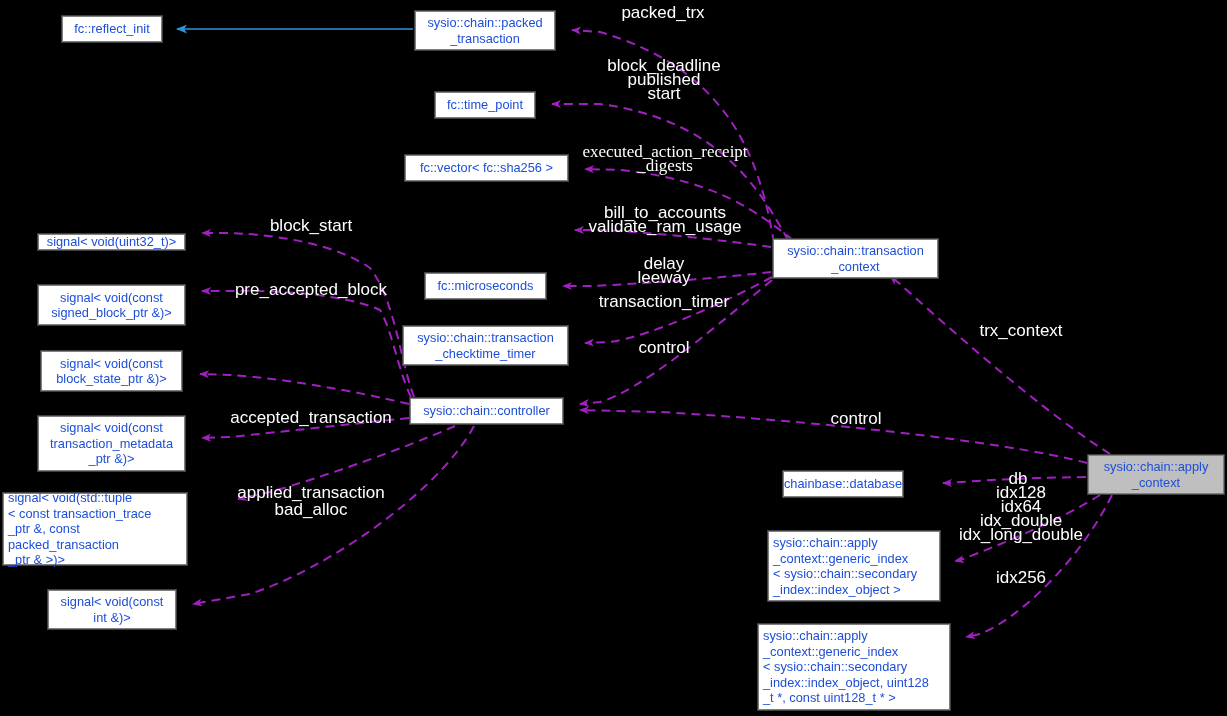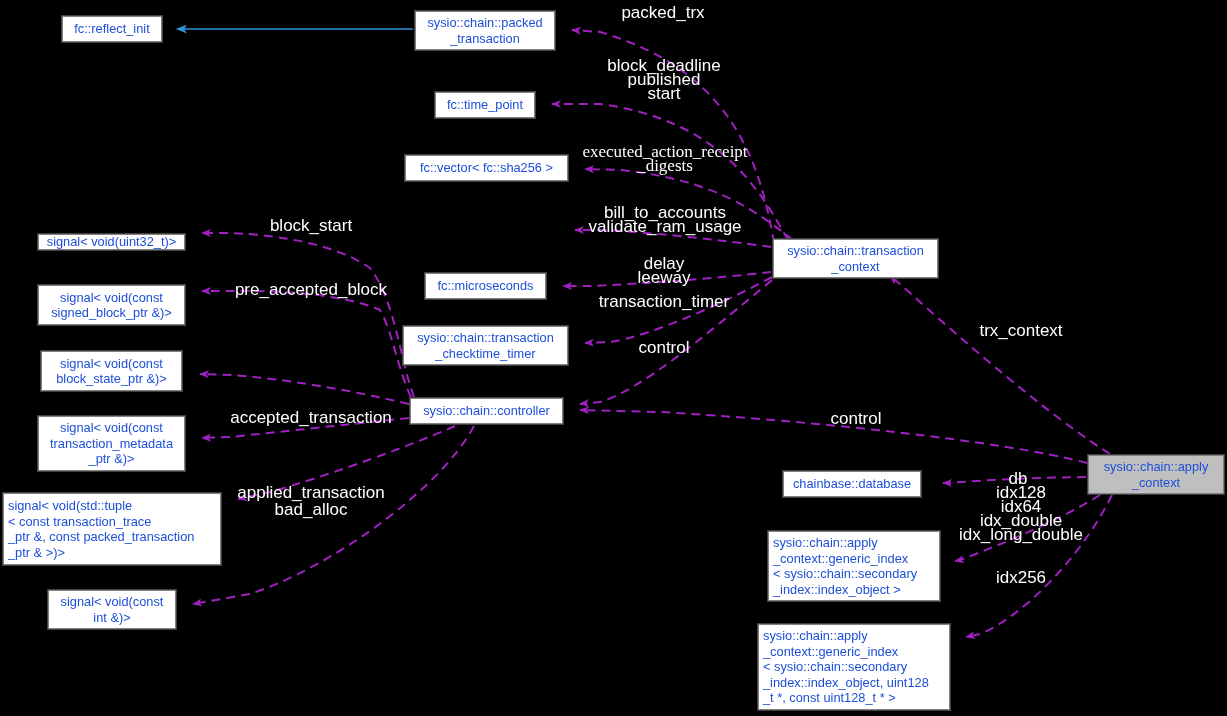--- a/index.html
+++ b/index.html
@@ -147,31 +147,31 @@
 _checktime_timer</div>
   <div class="node" style="left: 410px; top: 398px; width: 153px; height: 26px;">sysio::chain::controller</div>
   <div class="node" style="left: 38px; top: 234px; width: 147px; height: 16px;">signal&lt; void(uint32_t)&gt;</div>
   <div class="node" style="left: 38px; top: 285px; width: 147px; height: 40px;">signal&lt; void(const
 signed_block_ptr &amp;)&gt;</div>
   <div class="node" style="left: 41px; top: 351px; width: 141px; height: 40px;">signal&lt; void(const
 block_state_ptr &amp;)&gt;</div>
   <div class="node" style="left: 38px; top: 416px; width: 147px; height: 55px;">signal&lt; void(const
 transaction_metadata
 _ptr &amp;)&gt;</div>
-  <div class="node left-align" style="left: 3px; top: 493px; width: 218px; height: 72px;">signal&lt; void(std::tuple
+  <div class="node left-align" style="left: 3px; top: 493px; width: 184px; height: 72px;">signal&lt; void(std::tuple
 &lt; const transaction_trace
 _ptr &amp;, const packed_transaction
 _ptr &amp; &gt;)&gt;</div>
   <div class="node" style="left: 48px; top: 590px; width: 128px; height: 39px;">signal&lt; void(const
 int &amp;)&gt;</div>
   <div class="node" style="left: 773px; top: 239px; width: 165px; height: 39px;">sysio::chain::transaction
 _context</div>
   <div class="node highlight" style="left: 1088px; top: 455px; width: 136px; height: 39px;">sysio::chain::apply
 _context</div>
-  <div class="node" style="left: 783px; top: 471px; width: 138px; height: 26px;">chainbase::database</div>
+  <div class="node" style="left: 783px; top: 471px; width: 120px; height: 26px;">chainbase::database</div>
   <div class="node left-align" style="left: 768px; top: 531px; width: 172px; height: 70px;">sysio::chain::apply
 _context::generic_index
 &lt; sysio::chain::secondary
 _index::index_object &gt;</div>
   <div class="node left-align" style="left: 758px; top: 624px; width: 192px; height: 86px;">sysio::chain::apply
 _context::generic_index
 &lt; sysio::chain::secondary
 _index::index_object, uint128
 _t *, const uint128_t * &gt;</div>
 

